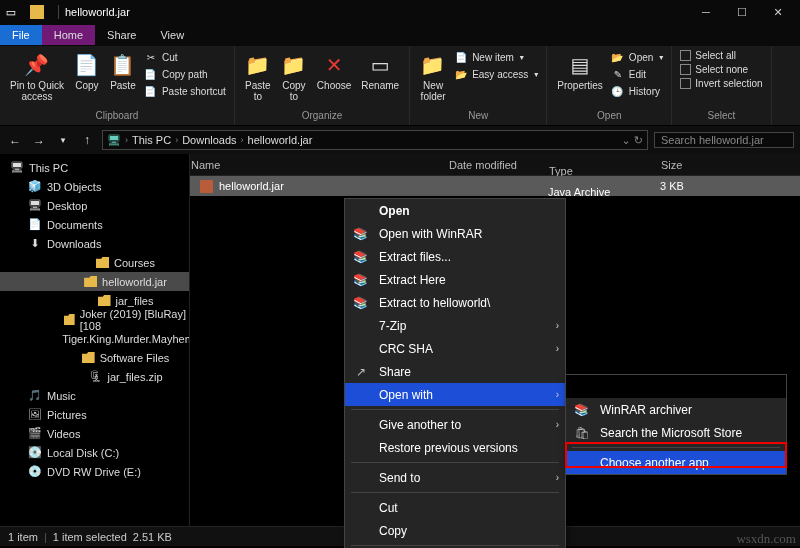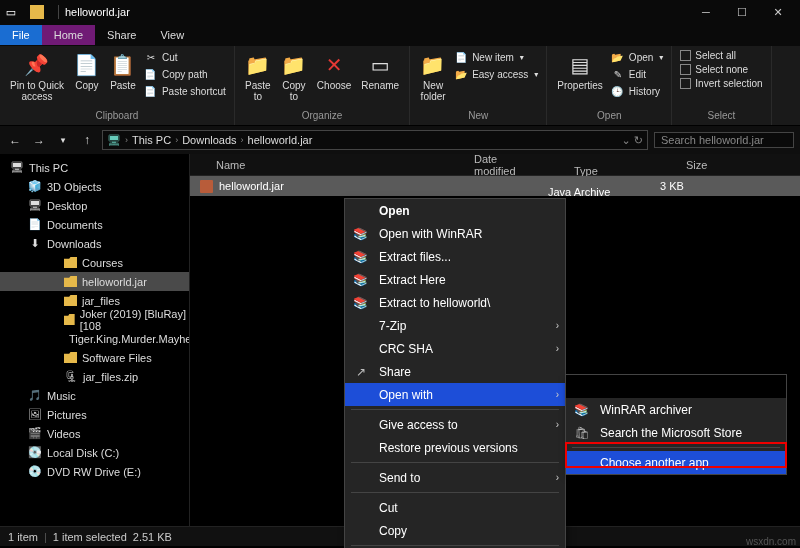--- a/index.html
+++ b/index.html
@@ -27,46 +27,46 @@
 .navbtn { width:18px; height:18px; display:flex; align-items:center; justify-content:center; color:#ddd; font-size:12px; }
 .breadcrumb { flex:1; height:20px; border:1px solid #444; background:#0a0a0a; display:flex; align-items:center; padding:0 4px; font-size:11px; gap:4px; }
 .breadcrumb .seg { color:#ddd; }
 .breadcrumb .car { color:#888; font-size:9px; }
 .search { width:140px; height:16px; border:1px solid #444; background:#0a0a0a; color:#888; padding:0 6px; font-size:11px; display:flex; align-items:center; }
 .body { display:flex; height:372px; background:#000; }
 .sidebar { width:190px; border-right:1px solid #222; padding:4px 0; overflow:hidden; }
 .tree-item { display:flex; align-items:center; gap:5px; padding:2px 2px 2px 20px; font-size:11px; color:#ddd; height:19px; }
 .tree-item.root { padding-left:10px; }
 .tree-item.d1 { padding-left:28px; }
-.tree-item.d2 { padding-left:64px; }
+.tree-item.d2 { padding-left:64px;justify-content:center; }
 .tree-item.sel { background:#4a4a4a; }
 .tic { width:14px; height:14px; display:inline-flex; align-items:center; justify-content:center; font-size:11px; }
 .fico { width:13px; height:11px; background:#e6b94a; clip-path:polygon(0 15%,40% 15%,50% 0,100% 0,100% 100%,0 100%); }
 .content { flex:1; display:flex; flex-direction:column; }
 .colhead { height:22px; background:#111; display:flex; align-items:center; font-size:11px; color:#bbb; border-bottom:1px solid #222; }
-.colhead div { padding:0 26px; }
+.colhead div { padding:0 1px; }
 .cname { width:258px; } .cdate { width:100px; } .ctype { width:112px;margin-top:12px; } .csize { width:70px; text-align:left; }
 .filerow { height:20px; display:flex; align-items:center; font-size:11px; color:#fff; }
 .filerow.sel { background:#5a5a5a; }
 .filerow .cname { display:flex; align-items:center; gap:6px; padding-left:10px; }
 .jico { width:13px; height:13px; background:#b85c3a; border-radius:1px; position:relative; }
 .status { height:20px; background:#111; display:flex; align-items:center; font-size:11px; color:#ccc; padding:0 8px; gap:6px; border-top:1px solid #222; }
 .status .sep { color:#555; }
 .ctx { position:absolute; background:#252525; border:1px solid #444; box-shadow:2px 2px 6px rgba(0,0,0,0.5); font-size:12px; color:#fff; }
 .ctx-item { height:23px; display:flex; align-items:center; padding:0 18px 0 6px; gap:8px; position:relative; }
 .ctx-item.bold { font-weight:bold; }
 .ctx-item.hl { background:#1d4ed8; }
 .ctx-item .cic { width:20px; height:16px; display:flex; align-items:center; justify-content:center; color:#bbb; font-size:12px; }
 .ctx-item .arrow { position:absolute; right:6px; font-size:10px; color:#ccc; }
 .ctx .div { height:1px; background:#444; margin:3px 6px; }
 .ctx1 { top:198px; left:344px; width:222px; }
 .ctx2 { top:374px; left:565px; width:222px; }
 .redbox { position:absolute; top:442px; left:565px; width:222px; height:26px; border:2px solid #e00; pointer-events:none; }
 .checkbox { width:11px; height:11px; border:1px solid #888; display:inline-block; }
-.watermark { position:absolute; bottom:1px; right:4px; font-size:10px; color:#555; }
+.watermark { position:absolute; bottom:1px; right:4px; font-size:13px; color:#555;font-family:Liberation Serif, serif; }
 </style>
 </head>
 <body>
 
 <div class="titlebar">
   <span class="tic">▭</span>
   <span class="folder-ico"></span>
   <span class="sep"></span>
   <span class="title">helloworld.jar</span>
   <div class="winctrl">
@@ -357,21 +357,21 @@
       <span>Share</span>
     </div>
   <div class="ctx-item hl">
       <span class="cic"></span>
       <span>Open with</span>
       <span class="arrow">›</span>
     </div>
   <div class="div"></div>
   <div class="ctx-item">
       <span class="cic"></span>
-      <span>Give access to</span>
+      <span>Give another to</span>
       <span class="arrow">›</span>
     </div>
   <div class="ctx-item">
       <span class="cic"></span>
       <span>Restore previous versions</span>
     </div>
   <div class="div"></div>
   <div class="ctx-item">
       <span class="cic"></span>
       <span>Send to</span>

